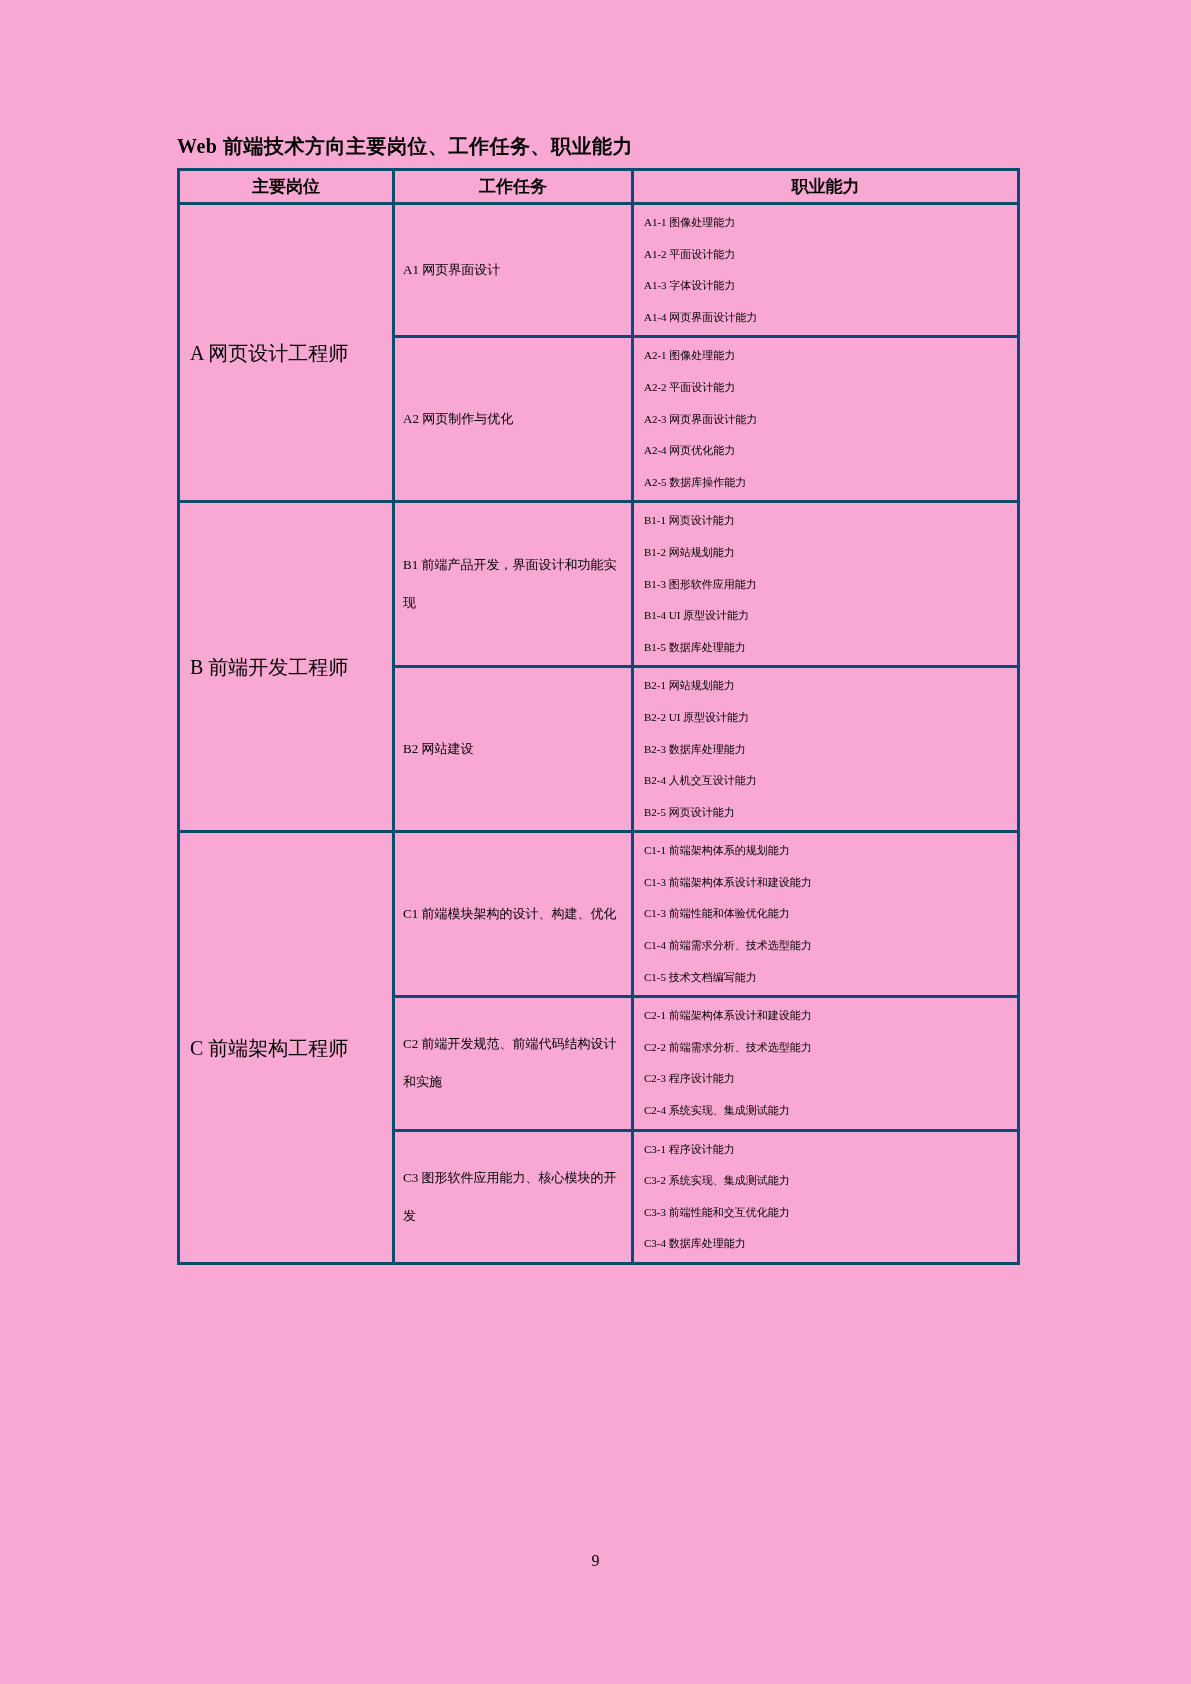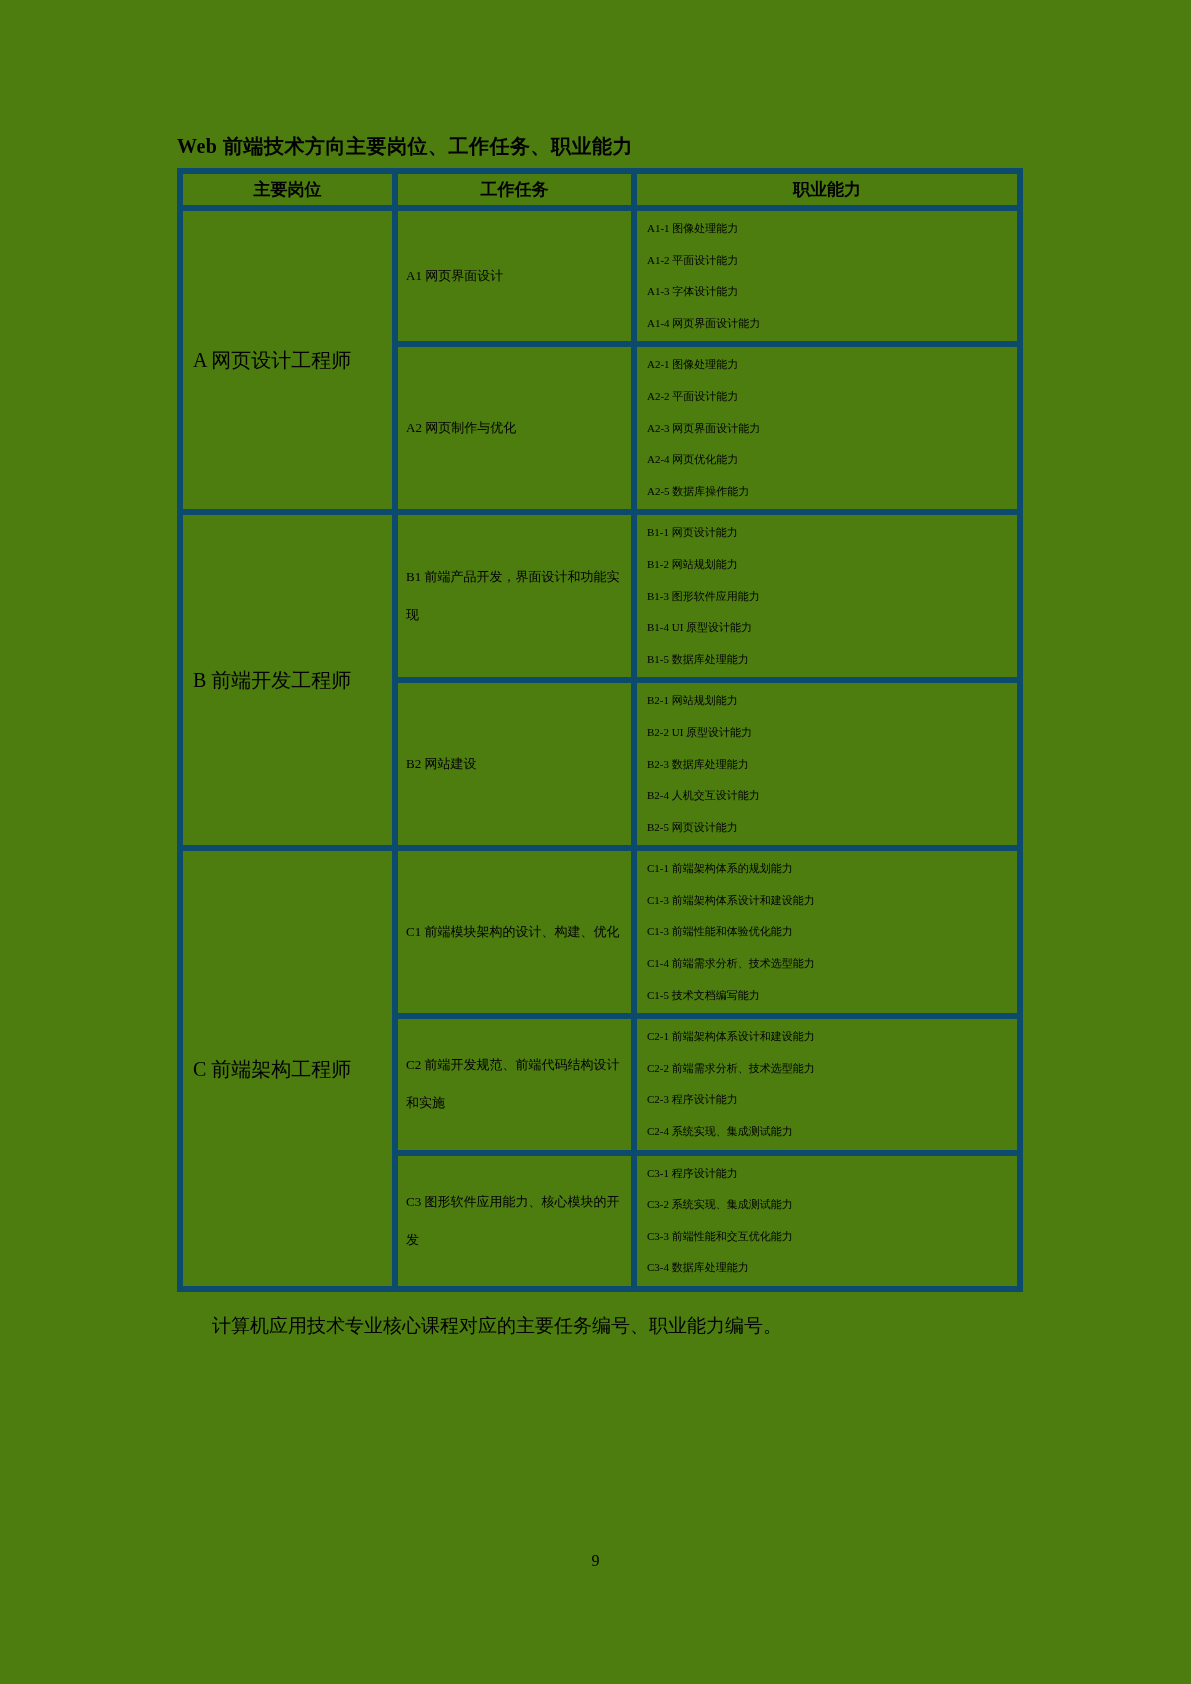--- a/index.html
+++ b/index.html
@@ -6,40 +6,40 @@
     margin: 0;
     padding: 0;
     background: #ffffff;
     font-family: "Liberation Serif", "DejaVu Serif", serif;
     color: #000000;
   }
   .page {
     position: relative;
     width: 1191px;
     height: 1684px;
-    background: #4d7c0f;
+    background: #f9a8d4;
     overflow: hidden;
   }
   .content {
     padding: 133px 174px 0 177px;
   }
   .doc-title {
     font-size: 20px;
     font-weight: bold;
     line-height: 1.3;
     margin: 0 0 9px 0;
     letter-spacing: 0.5px;
   }
   table.jobs {
     border-collapse: collapse;
     width: 840px;
     table-layout: fixed;
   }
   table.jobs, table.jobs th, table.jobs td {
-    border: 6px solid #0c4a6e;
+    border: 3px solid #0c4a6e;
   }
   table.jobs {
     border: 2px solid #000000;
   }
   table.jobs th {
     font-size: 17px;
     font-weight: bold;
     height: 31px;
     text-align: center;
     vertical-align: middle;
@@ -180,18 +180,17 @@
               <div class="ability">C3-1 程序设计能力</div>
               <div class="ability">C3-2 系统实现、集成测试能力</div>
               <div class="ability">C3-3 前端性能和交互优化能力</div>
               <div class="ability">C3-4 数据库处理能力</div>
             </td>
           </tr>
         </tbody>
     </table>
 
 
-    <p class="section-paragraph">计算机应用技术专业核心课程对应的主要任务编号、职业能力编号。</p>
 
   </div>
 
   <div class="page-number">9</div>
 </div>
 
 </body></html>

